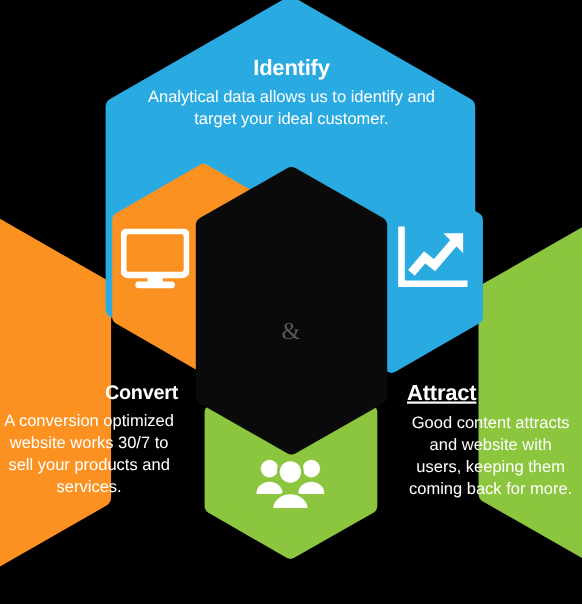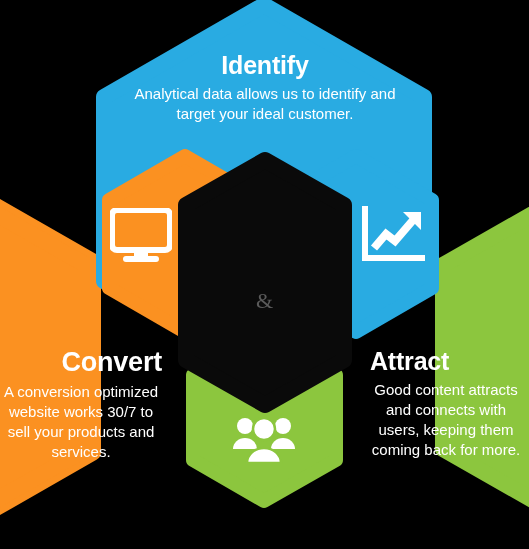--- a/index.html
+++ b/index.html
@@ -52,39 +52,39 @@
     text-align: center;
   }
 
   
   #panel-identify {
     left: 118px;
     top: 52px;
     width: 294px;
     text-align: center;
   }
-  #panel-identify .panel-title { font-size: 25px; margin-bottom: 6px; }
+  #panel-identify .panel-title { font-size: 20px; margin-bottom: 6px; }
 
   
   #panel-convert {
     left: 0px;
     top: 348px;
     width: 162px;
     text-align: right;
   }
-  #panel-convert .panel-title { font-size: 27px; margin-bottom: 6px; }
+  #panel-convert .panel-title { font-size: 18px; margin-bottom: 6px; }
 
   
   #panel-attract {
     left: 370px;
     top: 348px;
     width: 152px;
     text-align: left;
   }
-  #panel-attract .panel-title { font-size: 25px; margin-bottom: 6px; }
+  #panel-attract .panel-title { font-size: 20px; margin-bottom: 6px; text-decoration: underline; }
 
   
   #center-amp {
     position: absolute;
     left: 0;
     top: 288px;
     width: 529px;
     text-align: center;
     font-size: 22px;
     color: #5a5a5a;
@@ -190,21 +190,21 @@
       <div class="panel-body">Analytical data allows us to identify and target your ideal customer.</div>
     </div>
 
     <div class="panel" id="panel-convert">
       <div class="panel-title">Convert</div>
       <div class="panel-body">A conversion optimized website works 30/7 to sell your products and services.</div>
     </div>
 
     <div class="panel" id="panel-attract">
       <div class="panel-title">Attract</div>
-      <div class="panel-body">Good content attracts and connects with users, keeping them coming back for more.</div>
+      <div class="panel-body">Good content attracts and website with users, keeping them coming back for more.</div>
     </div>
 
     <div id="center-amp">&amp;</div>
 
     <span class="icon-slot" id="icon-monitor">
       <svg viewBox="0 0 62 56" width="62" height="56">
         <rect x="2" y="2" width="58" height="40" rx="5" ry="5" fill="none" stroke="#ffffff" stroke-width="6"></rect>
         <rect x="24" y="42" width="14" height="7" fill="#ffffff"></rect>
         <rect x="13" y="48" width="36" height="6" rx="3" ry="3" fill="#ffffff"></rect>
       </svg>

